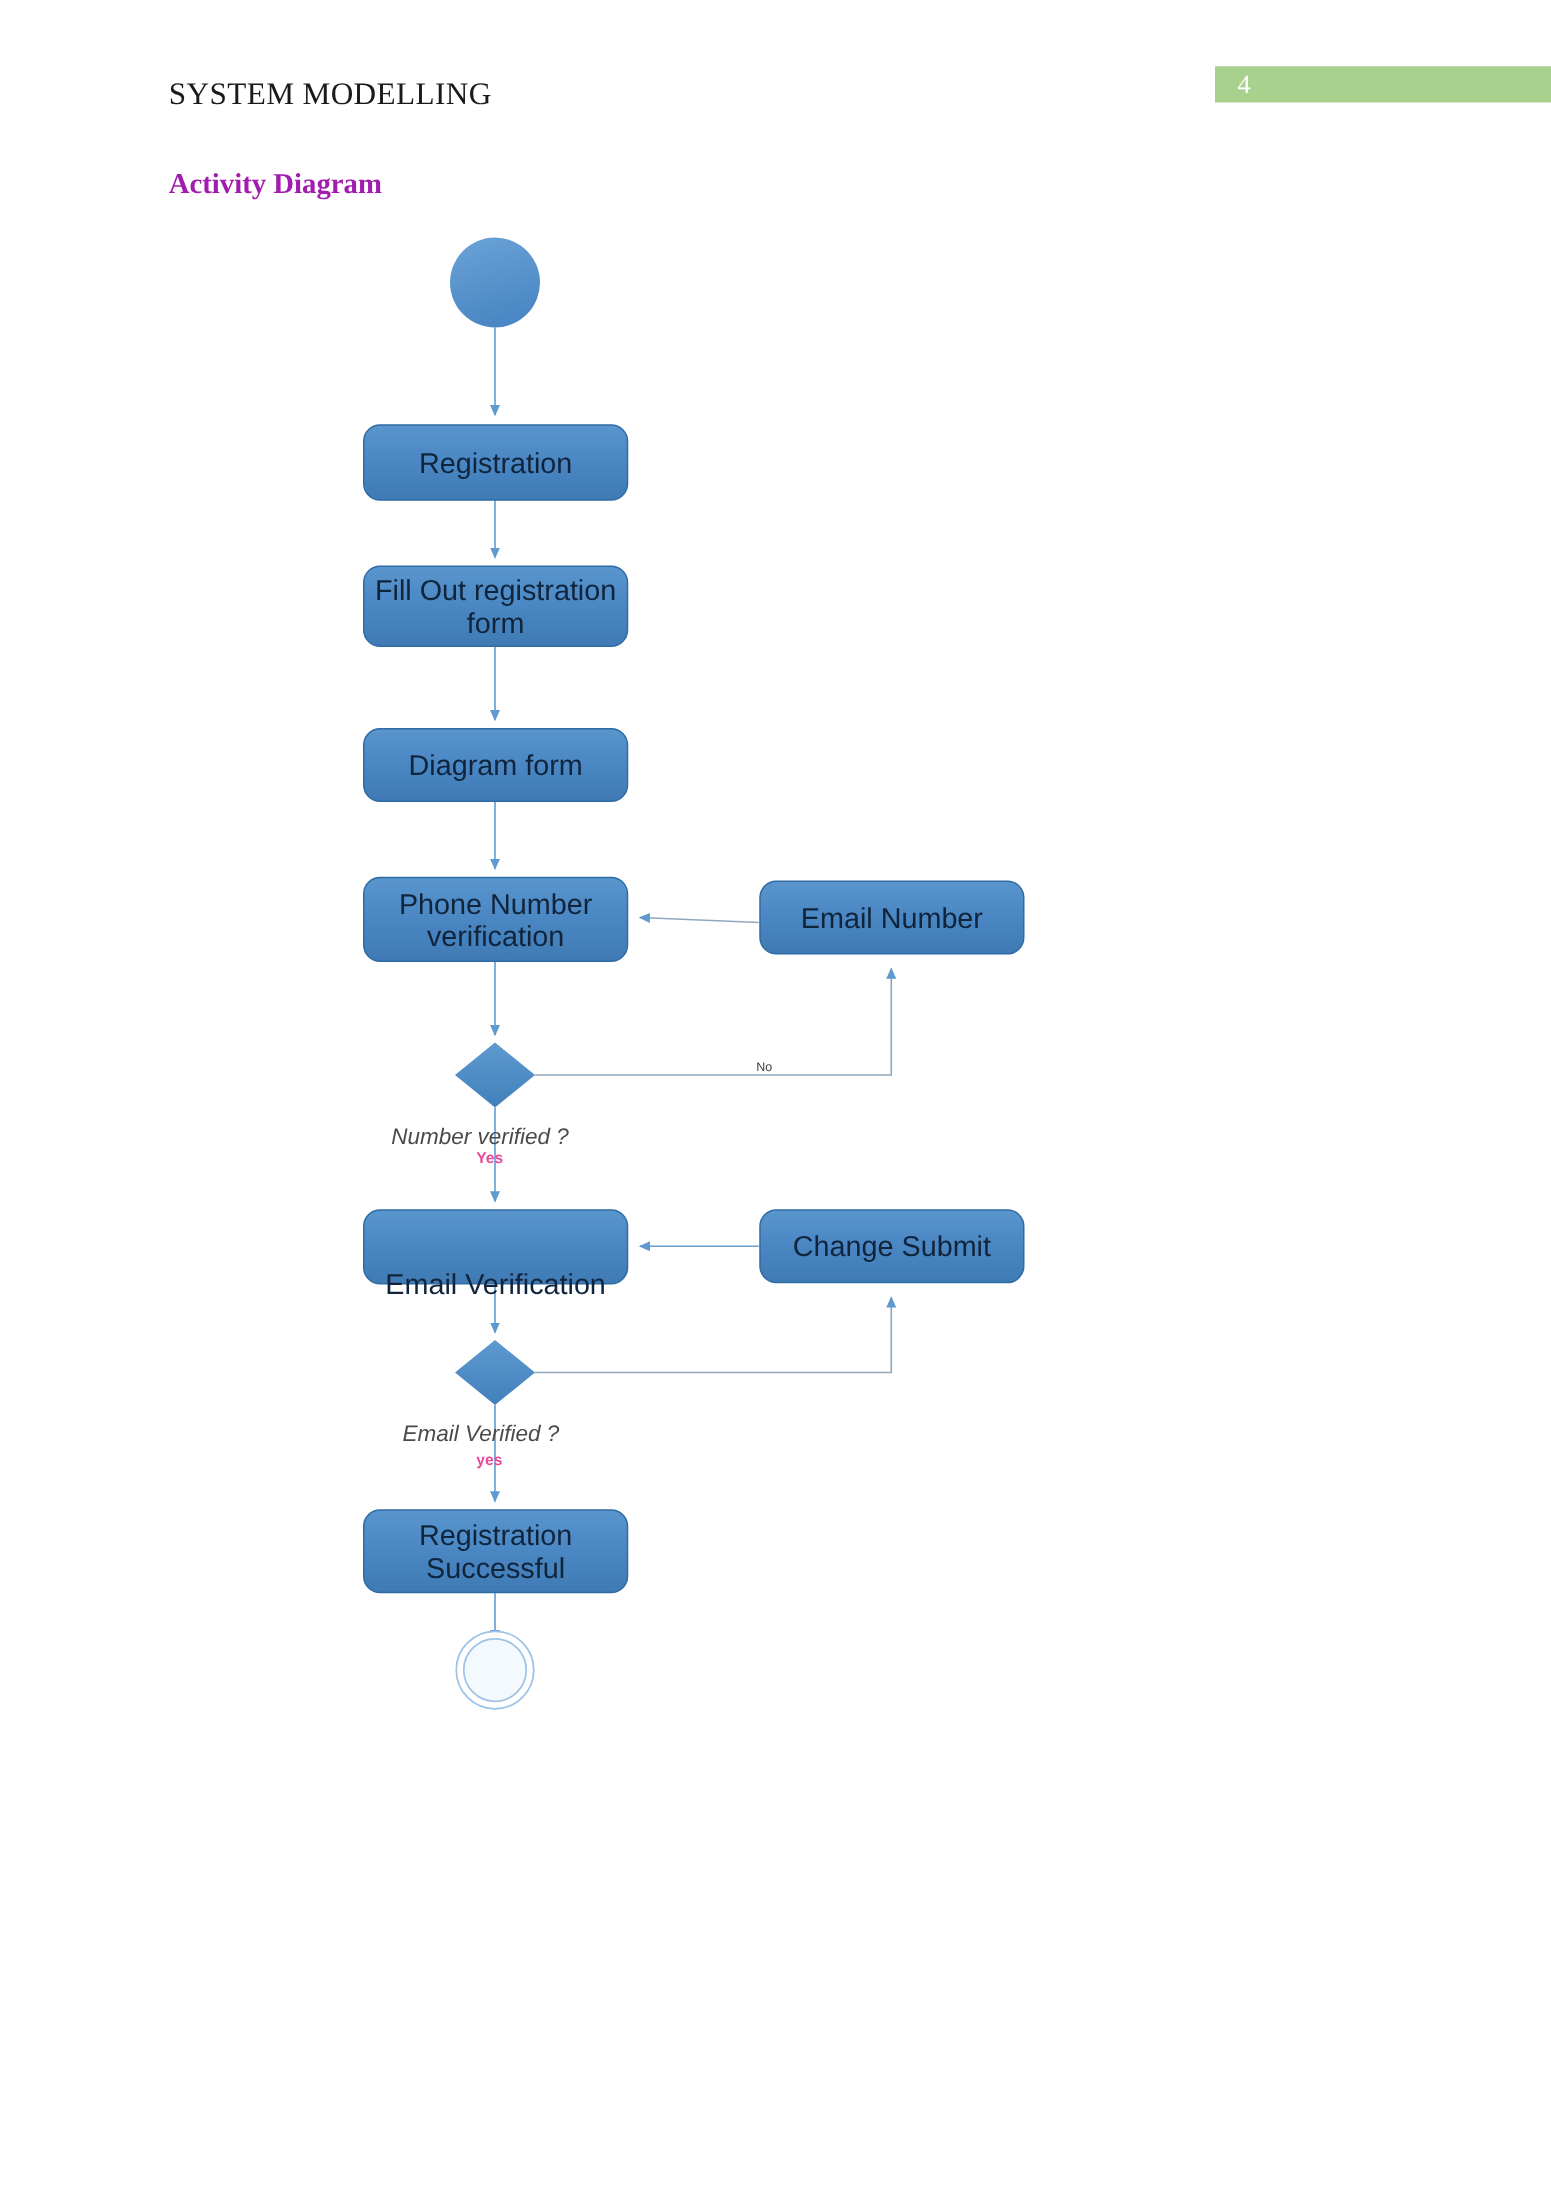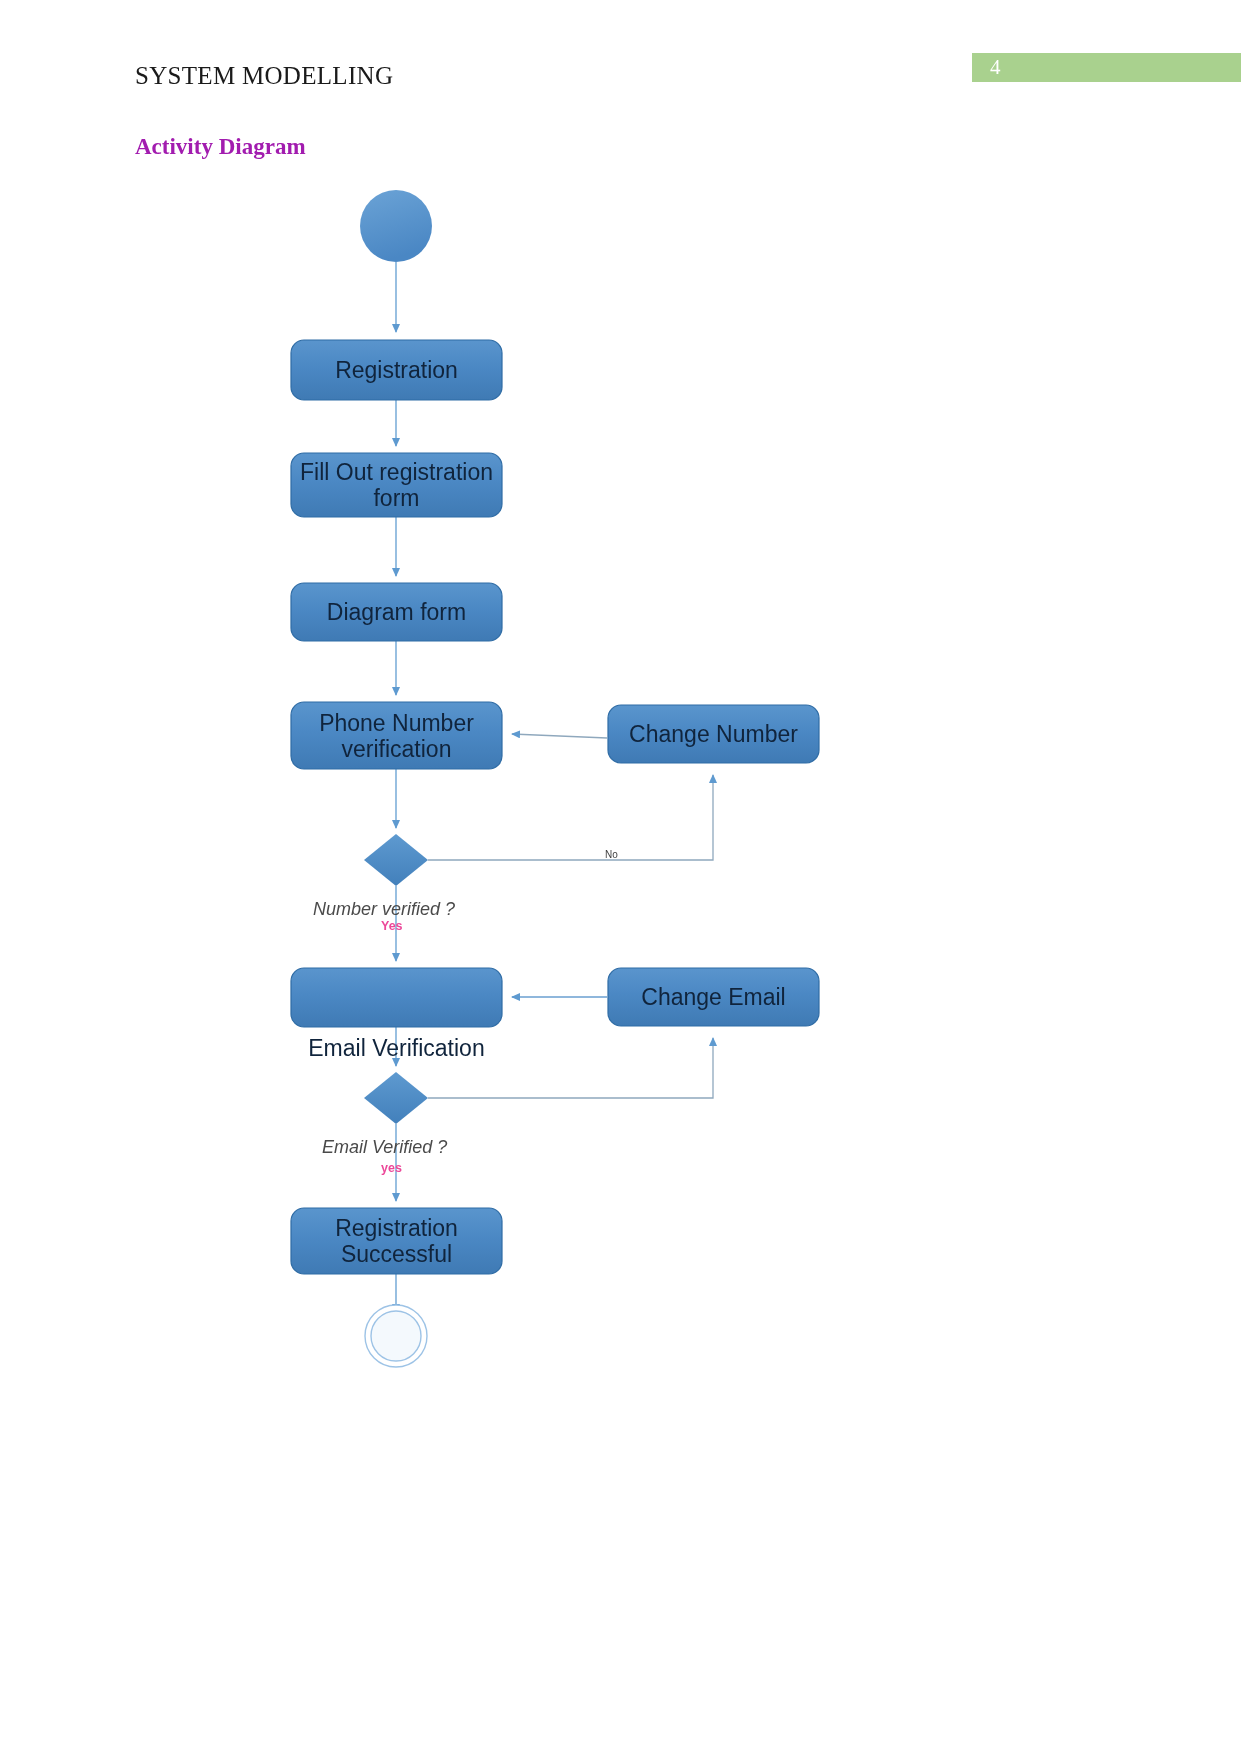--- a/index.html
+++ b/index.html
@@ -197,25 +197,25 @@
 <div class="node-label" style="left:291px; top:340px; width:211px; height:60px;">Registration</div>
 
 <div class="node-label" style="left:285px; top:453px; width:223px; height:64px;">Fill Out registration
 form</div>
 
 <div class="node-label" style="left:291px; top:583px; width:211px; height:58px;">Diagram form</div>
 
 <div class="node-label" style="left:291px; top:702px; width:211px; height:67px;">Phone Number
 verification</div>
 
-<div class="node-label" style="left:608px; top:705px; width:211px; height:58px;">Change Number</div>
-
-<div class="node-label" style="left:291px; top:1018px; width:211px; height:59px;">Email Verification</div>
-
-<div class="node-label" style="left:608px; top:968px; width:211px; height:58px;">Change Email</div>
+<div class="node-label" style="left:608px; top:705px; width:211px; height:58px;">Email Number</div>
+
+<div class="node-label" style="left:291px; top:997px; width:211px; height:59px;">Email Verification</div>
+
+<div class="node-label" style="left:608px; top:968px; width:211px; height:58px;">Change Submit</div>
 
 <div class="node-label" style="left:291px; top:1208px; width:211px; height:66px;">Registration
 Successful</div>
 
 <div class="edge-label" style="left:605px; top:849px; font-size:10px;">No</div>
 
 <div class="guard-label" style="left:313px; top:899px;">Number verified ?</div>
 
 <div class="small-label" style="left:381px; top:919px;">Yes</div>
 

